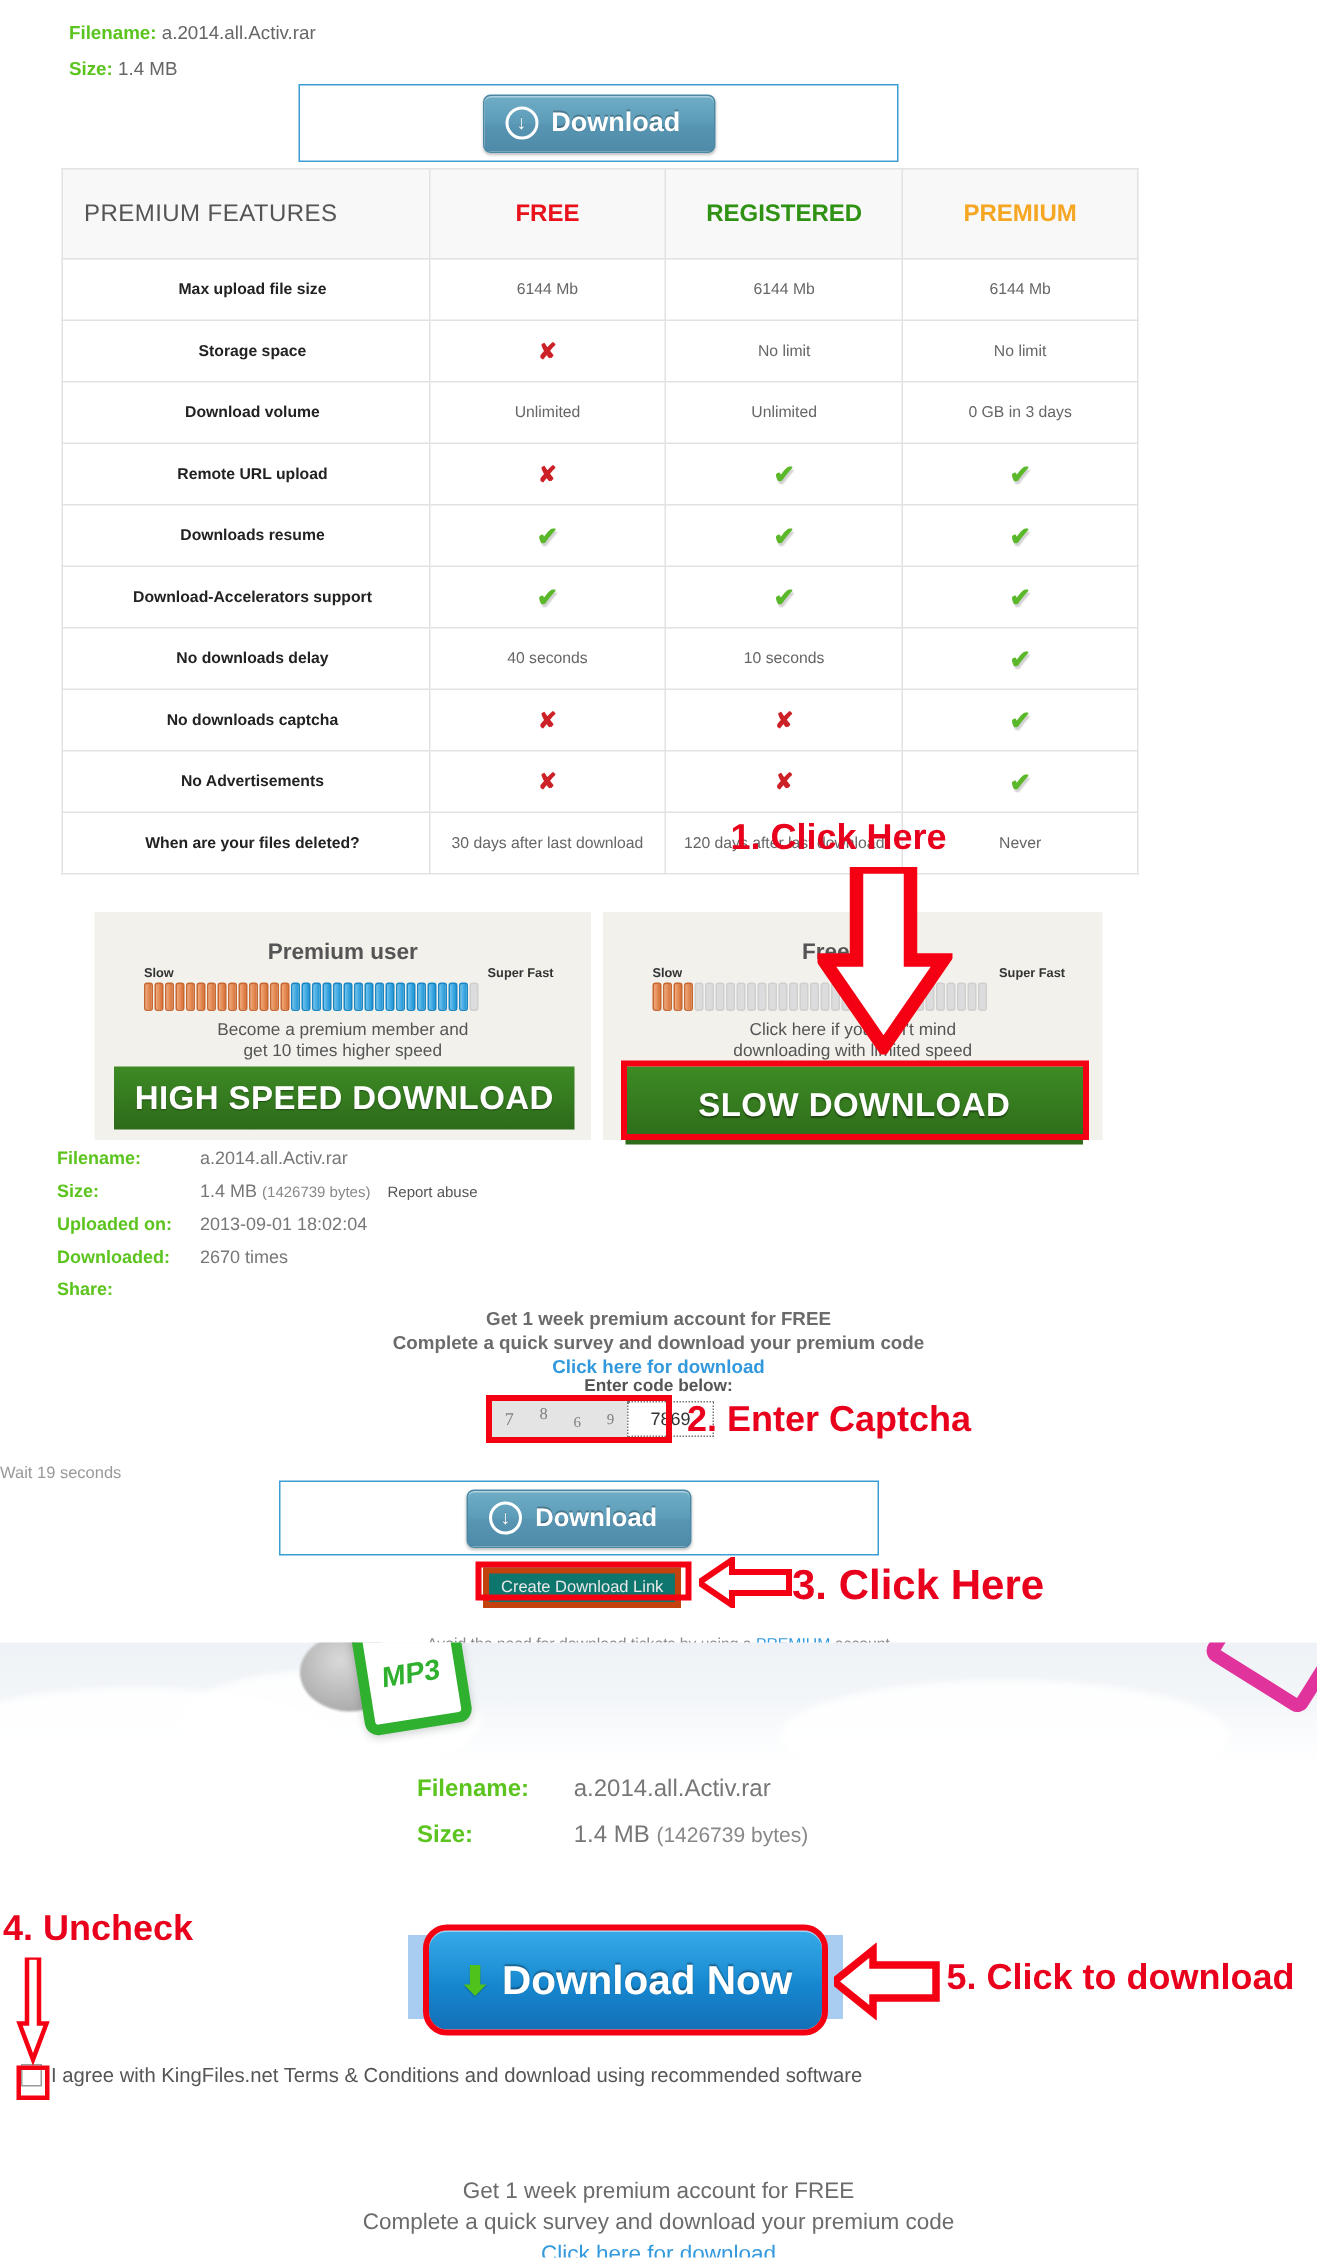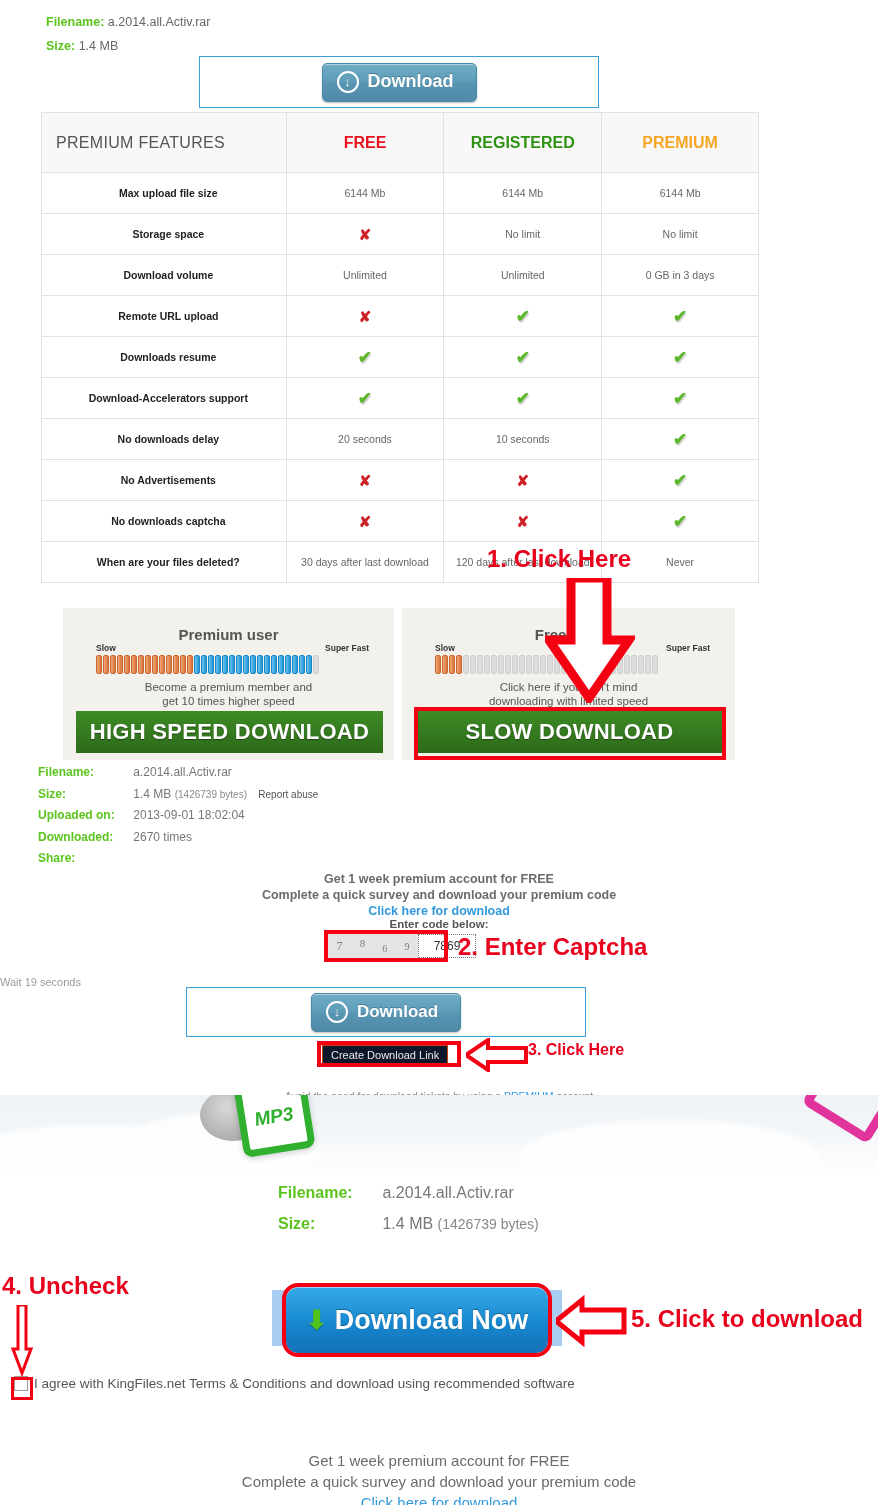--- a/index.html
+++ b/index.html
@@ -101,22 +101,22 @@
   #capImg { width:90px; height:24px; background:#e4e4e4; display:flex;
             align-items:center; justify-content:space-around; font-family:"Liberation Serif", serif;
             color:#7e7e7e; }
   #capImg span { line-height:1; }
   #capInput { width:58px; height:24px; border:1px dotted #777; background:#fff;
               font-size:12px; text-align:center; color:#333; outline:none; padding:0; }
   #waittxt { position:absolute; width:100%; text-align:left; font-size:11px; color:#999; }
 
   
   #cdl {
-    position:absolute; background:#0f172a; color:#e9e9e9; font-size:11px;
-    padding:3px 8px 4px; border:1px solid #c2410c; cursor:pointer;
+    position:absolute; background:#0f766e; color:#e9e9e9; font-size:11px;
+    padding:3px 8px 4px; border:4px solid #c2410c; cursor:pointer;
   }
   #avoid { position:absolute; width:100%; text-align:center; font-size:10.5px; color:#888; }
   #avoid a { color:#3399dd; text-decoration:none; }
 
   
   #hero { position:absolute; left:0; top:1095px; width:878px; height:82px;
           background:linear-gradient(to bottom,#eef2f6 0%,#f3f6f9 45%,#ffffff 100%);
           overflow:hidden; }
   .cloud { position:absolute; border-radius:50%; background:#ffffff; opacity:.85; filter:blur(2px); }
 
@@ -210,32 +210,32 @@
         <td><span class="tick">✔</span></td>
       </tr>
       <tr>
         <td class="feat">Download-Accelerators support</td>
         <td><span class="tick">✔</span></td>
         <td><span class="tick">✔</span></td>
         <td><span class="tick">✔</span></td>
       </tr>
       <tr>
         <td class="feat">No downloads delay</td>
-        <td><span>20 seconds</span></td>
+        <td><span>40 seconds</span></td>
         <td><span>10 seconds</span></td>
         <td><span class="tick">✔</span></td>
       </tr>
       <tr>
+        <td class="feat">No downloads captcha</td>
+        <td><span class="cross">✘</span></td>
+        <td><span class="cross">✘</span></td>
+        <td><span class="tick">✔</span></td>
+      </tr>
+      <tr>
         <td class="feat">No Advertisements</td>
-        <td><span class="cross">✘</span></td>
-        <td><span class="cross">✘</span></td>
-        <td><span class="tick">✔</span></td>
-      </tr>
-      <tr>
-        <td class="feat">No downloads captcha</td>
         <td><span class="cross">✘</span></td>
         <td><span class="cross">✘</span></td>
         <td><span class="tick">✔</span></td>
       </tr>
       <tr>
         <td class="feat">When are your files deleted?</td>
         <td><span>30 days after last download</span></td>
         <td><span>120 days after last download</span></td>
         <td><span>Never</span></td>
       </tr>
@@ -324,21 +324,21 @@
       <div class="bar"></div>
       <div class="bar"></div>
       <div class="bar"></div>
       <div class="bar"></div>
       <div class="bar"></div>
     </div>
   <div class="sub" style="top:72px;">
     <div>Click here if you don't mind</div>
     <div>downloading with limited speed</div>
   </div>
-  <div class="greenbtn" style="left:15px; top:103px; width:305px; height:42px;">
+  <div class="greenbtn" style="left:15px; top:103px; width:305px; height:52px;">
     <span>SLOW  DOWNLOAD</span>
   </div>
 </div>
 
 <div class="redbox" style="left:414px; top:707px; width:312px; height:53px;"></div>
 
 <div id="fileinfo">
   <div>
     <span class="lbl">Filename:</span>
     <span class="val">a.2014.all.Activ.rar</span>
@@ -448,21 +448,21 @@
   <a class="lnk" href="#" style="text-decoration:none;">Click here for download</a>
 </div>
 
 <div class="ann" style="left:487px; top:545px; font-size:24px;">1. Click Here</div>
 <svg class="abs" style="left:545px; top:578px;" width="90" height="125">
   <polygon points="26,0 62,0 62,62 84,62 44,120 4,62 26,62" fill="#ffffff" stroke="#f40012" stroke-width="9"></polygon>
 </svg>
 
 <div class="ann" style="left:458px; top:933px; font-size:24px;">2. Enter Captcha</div>
 
-<div class="ann" style="left:528px; top:1041px; font-size:16px;">3. Click Here</div>
+<div class="ann" style="left:528px; top:1041px; font-size:28px;">3. Click Here</div>
 <svg class="abs" style="left:466px; top:1038px;" width="62" height="34">
   <polygon points="0,17 22,2 22,10 60,10 60,24 22,24 22,32" fill="#ffffff" stroke="#f40012" stroke-width="4"></polygon>
 </svg>
 
 <div class="ann" style="left:2px; top:1272px; font-size:24px;">4. Uncheck</div>
 <svg class="abs" style="left:10px; top:1305px;" width="24" height="72">
   <polygon points="8,0 16,0 16,44 21,44 12,68 3,44 8,44" fill="#ffffff" stroke="#f40012" stroke-width="3"></polygon>
 </svg>
 
 <div class="ann" style="left:631px; top:1305px; font-size:24px;">5. Click to download</div>

